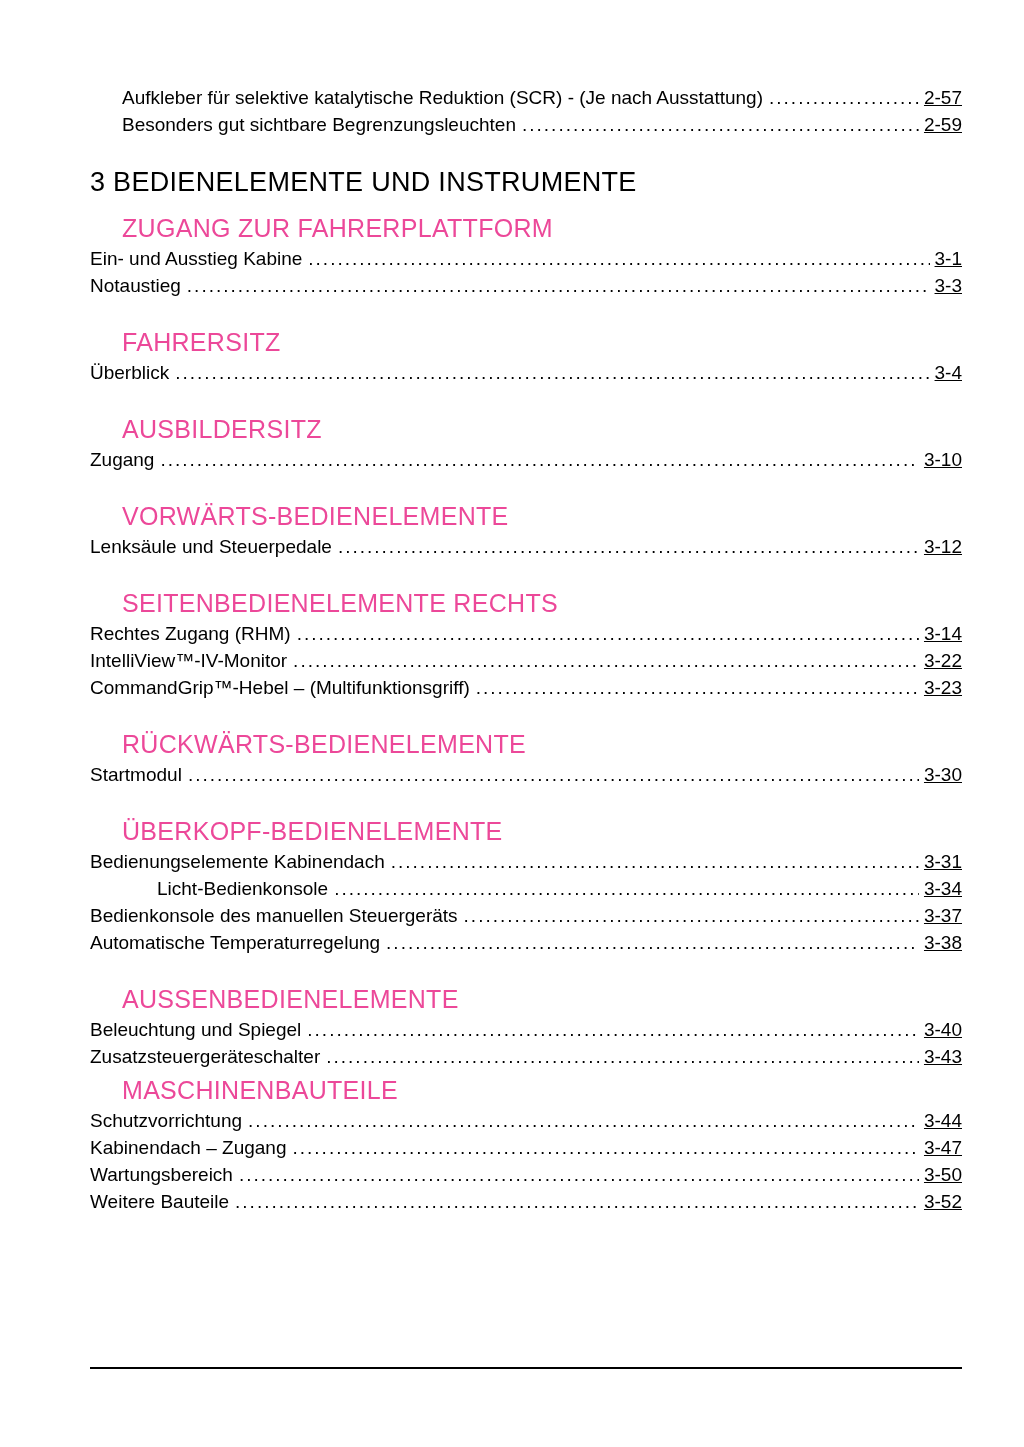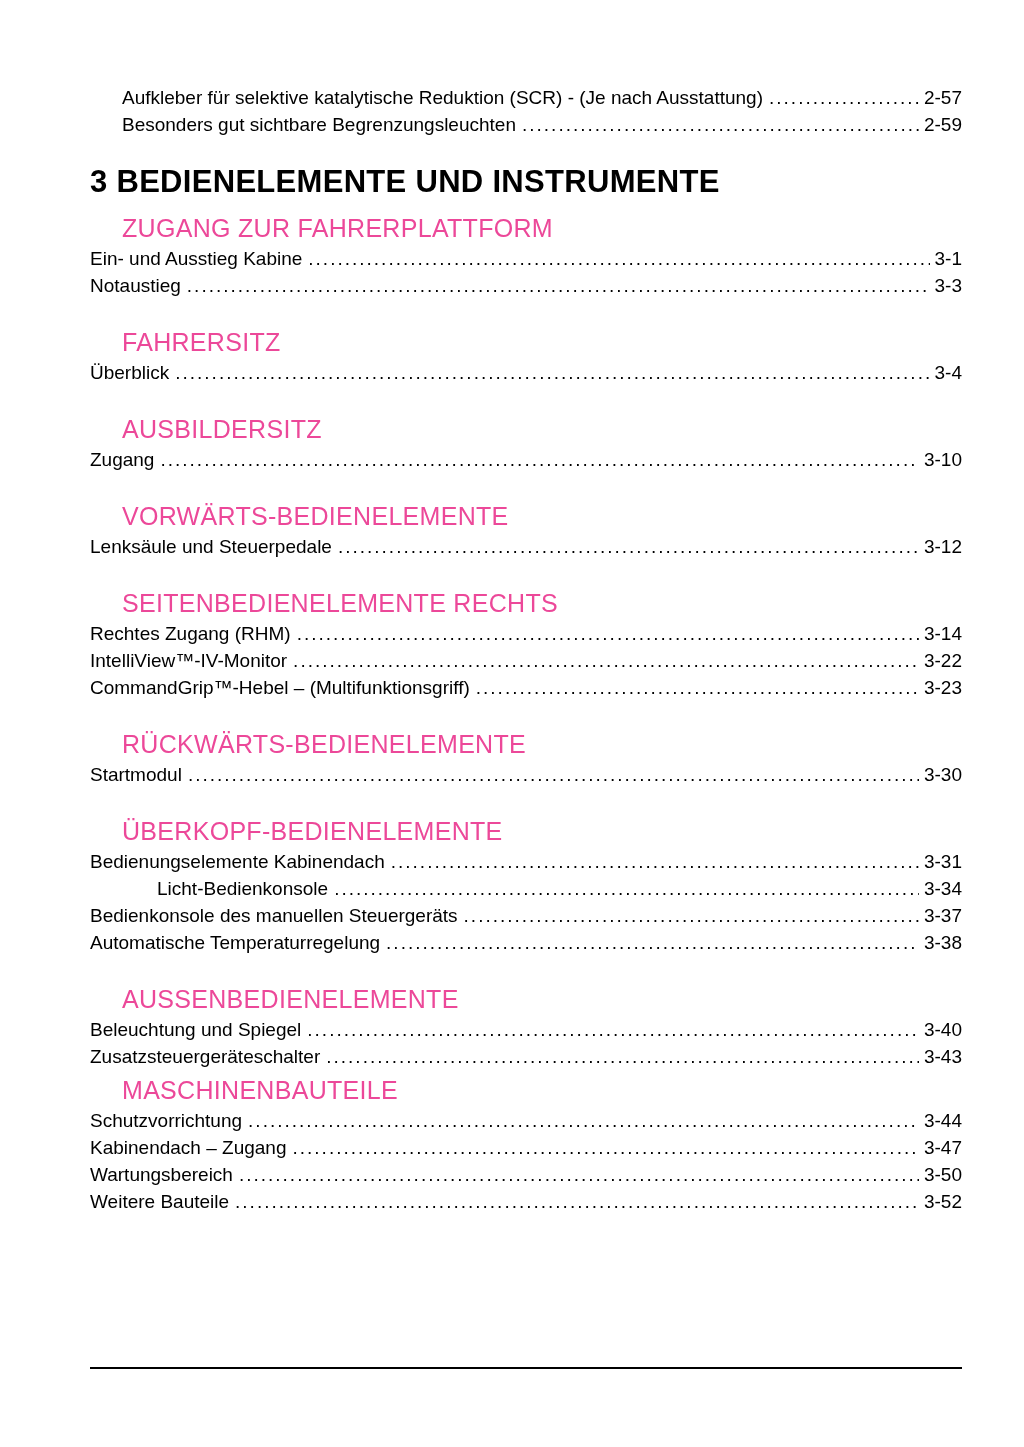--- a/index.html
+++ b/index.html
@@ -18,23 +18,23 @@
     position: absolute;
     left: 90px;
     right: 62px;
     top: 84px;
   }
   .pre-entries {
     margin-left: 32px;
     margin-bottom: 26px;
   }
   .chapter-heading {
-    font-size: 31px;
+    font-size: 27px;
     line-height: 36px;
-    font-weight: 700;
+    font-weight: 400;
     letter-spacing: 0.3px;
     color: #000;
   }
   .section { margin-top: 26px; }
   .section:first-child { margin-top: 11px; }
   .section:last-child { margin-top: 3px; }
   .section-heading {
     font-size: 25px;
     line-height: 34px;
     font-weight: 400;
@@ -55,21 +55,21 @@
   .toc-leader {
     flex: 1 1 auto;
     overflow: hidden;
     white-space: nowrap;
     margin: 0 5px 0 6px;
   }
   .toc-leader::after {
     content: "........................................................................................................................................................................................................................................................";
     letter-spacing: 2px;
   }
-  .toc-page { white-space: nowrap; flex: 0 0 auto; }
+  .toc-page { white-space: nowrap; flex: 0 0 auto; text-decoration: underline; }
   .footer-rule {
     position: absolute;
     left: 90px;
     right: 62px;
     top: 1367px;
     height: 2px;
     background: #000000;
   }
 </style>
 </head>

